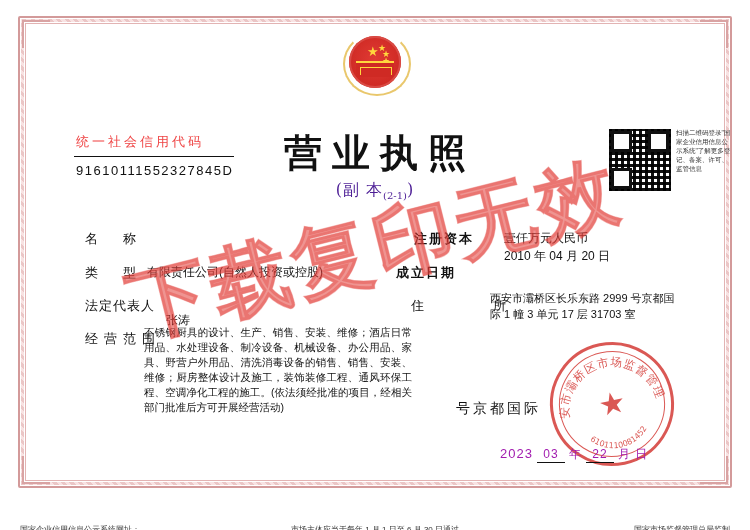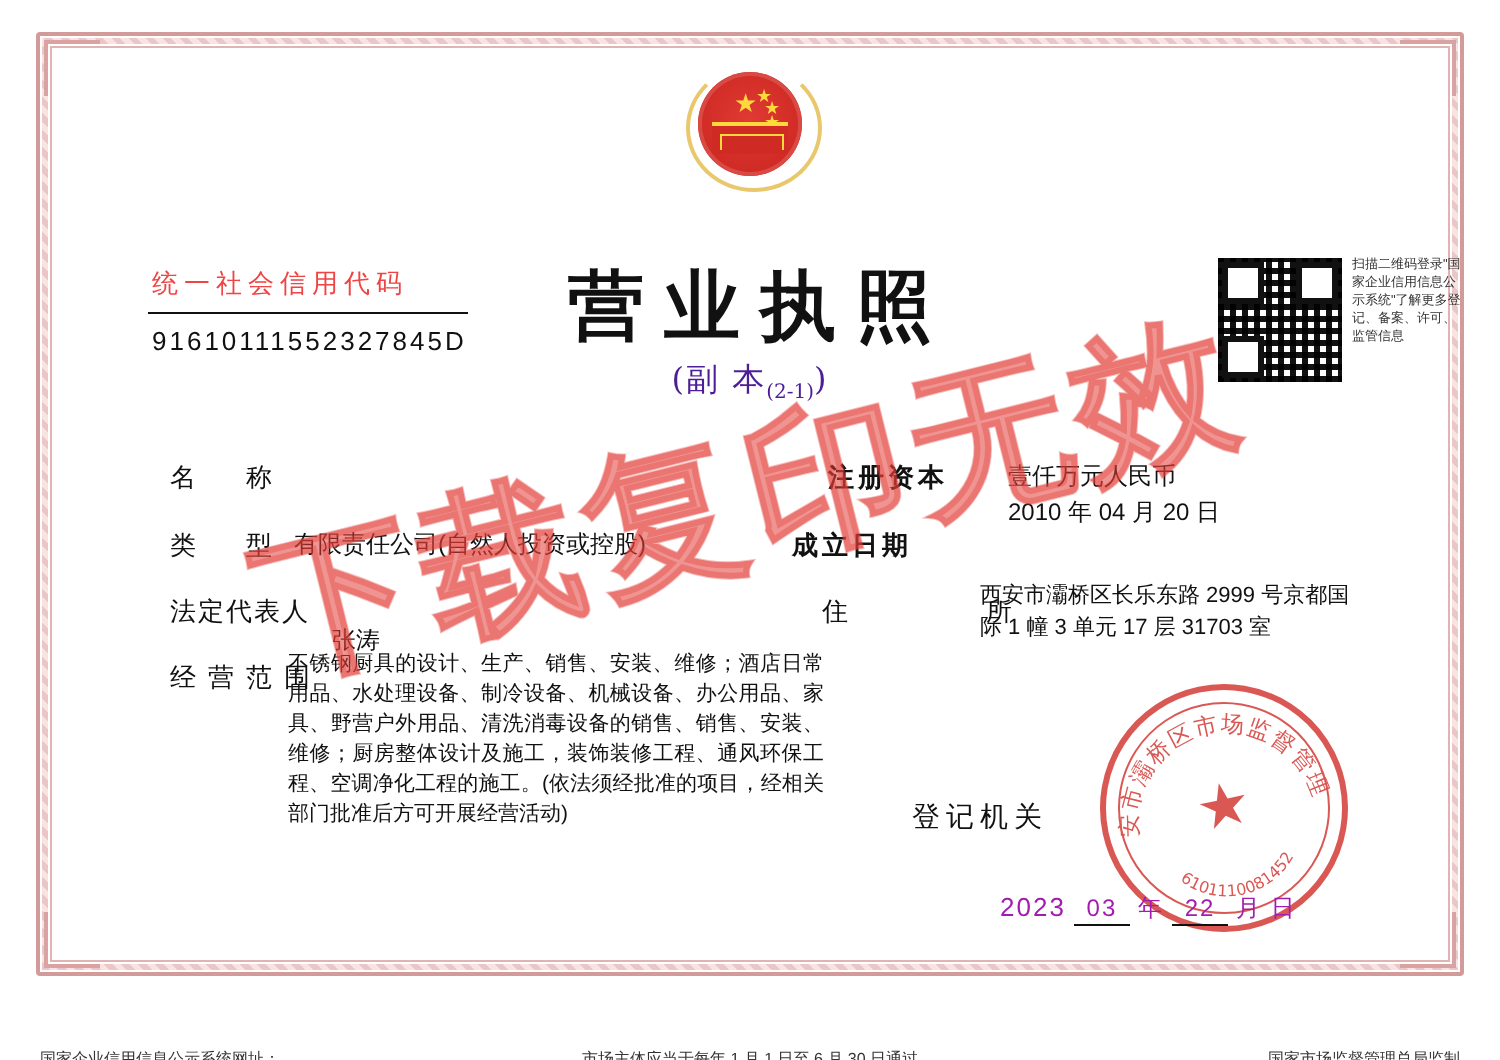--- a/index.html
+++ b/index.html
@@ -240,21 +240,21 @@
 
   <div class="field-label lbl-capital">注册资本</div>
   <div class="field-value val-capital">壹仟万元人民币</div>
 
   <div class="field-label lbl-date">成立日期</div>
   <div class="field-value val-date">2010 年 04 月 20 日</div>
 
   <div class="field-label lbl-addr">住　所</div>
   <div class="field-value val-addr">西安市灞桥区长乐东路 2999 号京都国际 1 幢 3 单元 17 层 31703 室</div>
 
-  <div class="field-label lbl-reg">登记机关</div>
+  <div class="field-label lbl-reg">号京都国际</div>
 
   <div class="seal">
     <div class="inner-ring"></div>
     <svg class="arc-top" viewBox="0 0 118 118">
       <defs>
           <path id="arcTop" d="M 14 66 A 45 45 0 1 1 104 66"></path>
         </defs>
       <text><textPath href="#arcTop" startOffset="50%" text-anchor="middle">西安市灞桥区市场监督管理局</textPath></text>
     </svg>
     <svg class="arc-bot" viewBox="0 0 118 118" style="position:absolute;left:0;top:0;width:118px;height:118px;">

